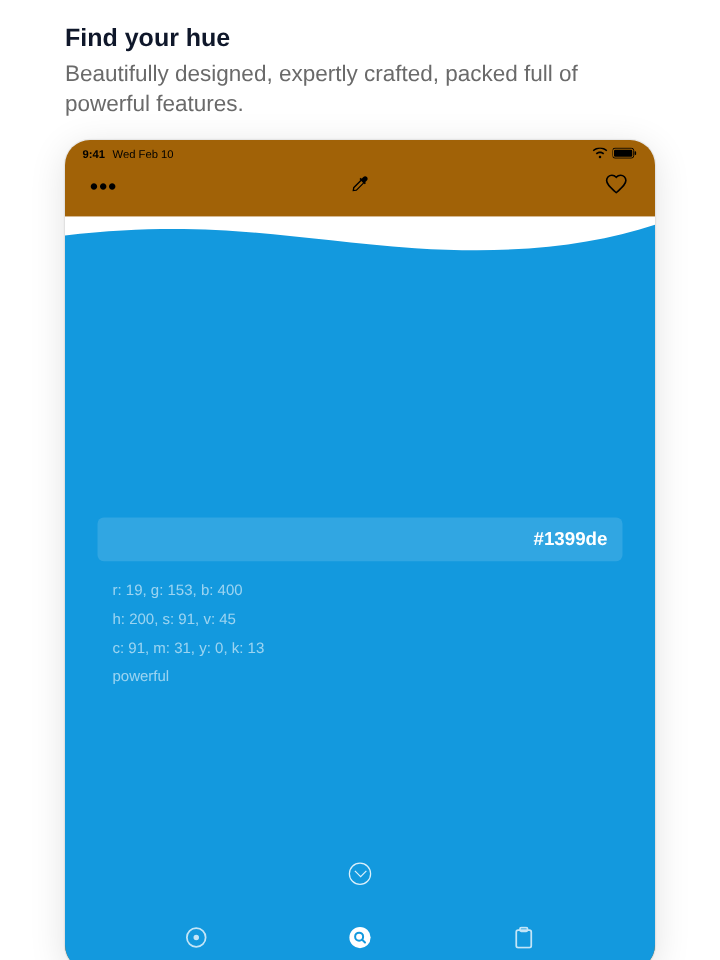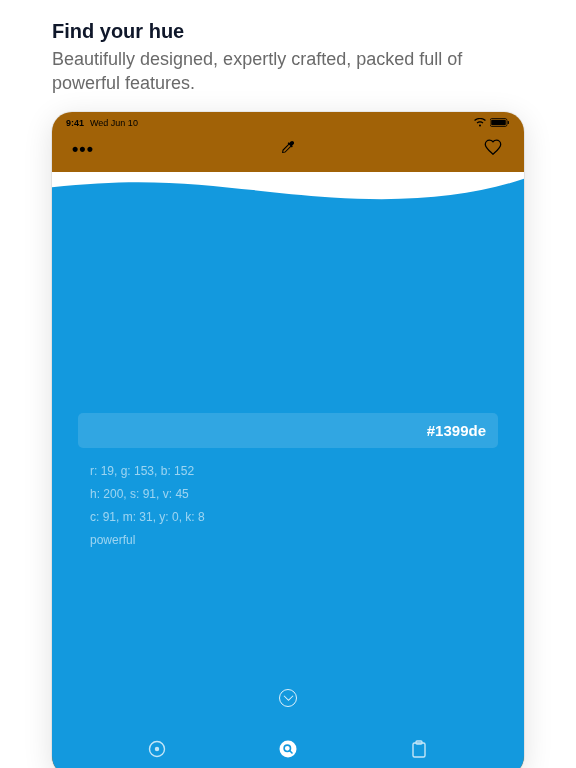--- a/index.html
+++ b/index.html
@@ -155,21 +155,21 @@
 <div class="page-header">
   <div class="page-title">Find your hue</div>
   <div class="page-subtitle">Beautifully designed, expertly crafted, packed full of powerful features.</div>
 </div>
 
 <div class="device-frame">
 
   <div class="status-bar">
     <div class="status-left">
       <span class="status-time">9:41</span>
-      <span class="status-date">Wed Jun 10</span>
+      <span class="status-date">Wed Feb 10</span>
     </div>
     <div class="status-right">
       <span>
         <svg width="12" height="9" viewBox="0 0 12 9">
             <path d="M6 8.5c.5 0 1-.4 1-1s-.5-1-1-1-1 .4-1 1 .5 1 1 1zm-2.5-3c1.4-1.3 3.6-1.3 5 0l.9-.9c-1.9-1.8-4.9-1.8-6.8 0l.9.9zM1 3c2.8-2.7 7.2-2.7 10 0l.9-.9C8.6-1 3.4-1 .1 2.1L1 3z" fill="#000"></path>
           </svg>
       </span>
       <span>
         <svg width="20" height="9" viewBox="0 0 20 9">
             <rect x="0" y="0.5" width="17" height="8" rx="2" fill="none" stroke="#000" stroke-width="0.8"></rect>
@@ -200,23 +200,23 @@
     </div>
   </div>
 
   <div class="color-area">
     <svg class="wave-top" viewBox="0 0 472 40" preserveAspectRatio="none">
       <path d="M0,0 L472,0 L472,8 C420,28 360,36 280,30 C180,22 120,2 0,18 Z" fill="#fff"></path>
     </svg>
 
     <div class="color-content">
       <div class="hex-pill">#1399de</div>
-      <div class="color-detail">r: 19, g: 153, b: 152</div>
+      <div class="color-detail">r: 19, g: 153, b: 400</div>
       <div class="color-detail">h: 200, s: 91, v: 45</div>
-      <div class="color-detail">c: 91, m: 31, y: 0, k: 8</div>
+      <div class="color-detail">c: 91, m: 31, y: 0, k: 13</div>
       <div class="color-detail">powerful</div>
     </div>
 
     <div class="expand-circle"></div>
 
     <div class="tab-bar">
       <div class="tab-icon">
         <svg width="18" height="18" viewBox="0 0 18 18" fill="none" stroke="#fff" stroke-width="1.4">
             <circle cx="9" cy="9" r="7.5"></circle>
             <circle cx="9" cy="9" r="1.5" fill="#fff"></circle>

